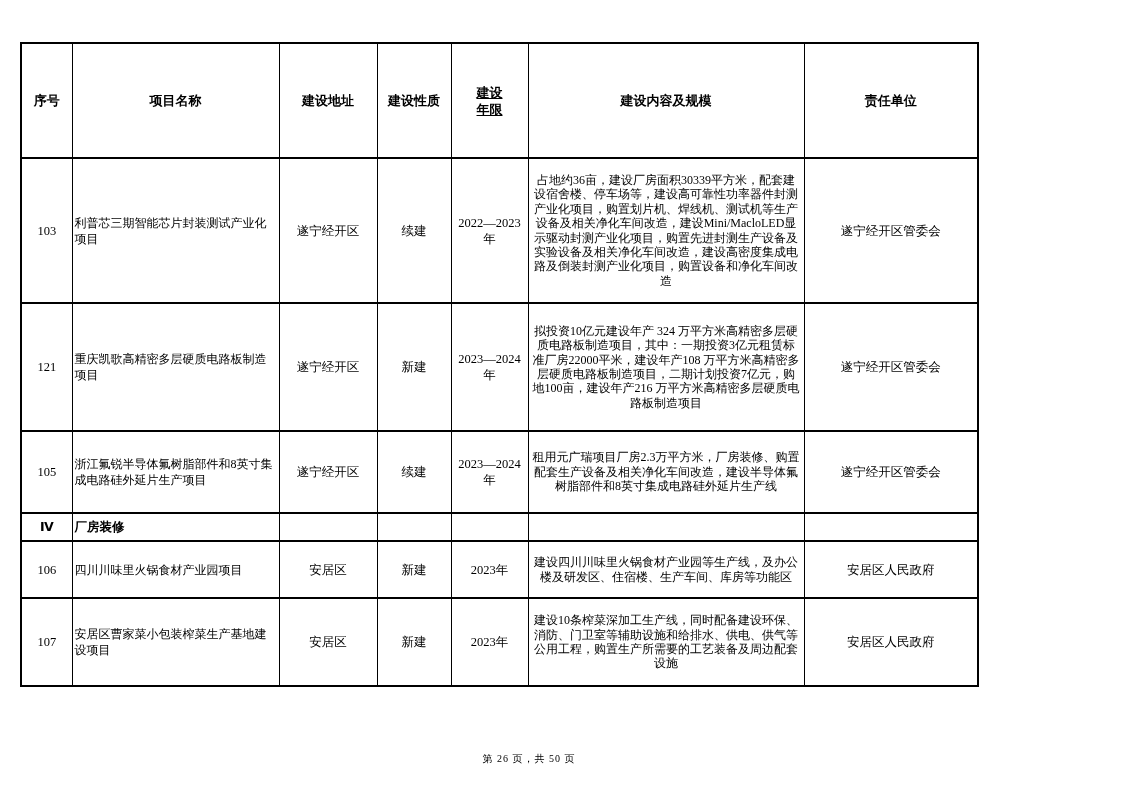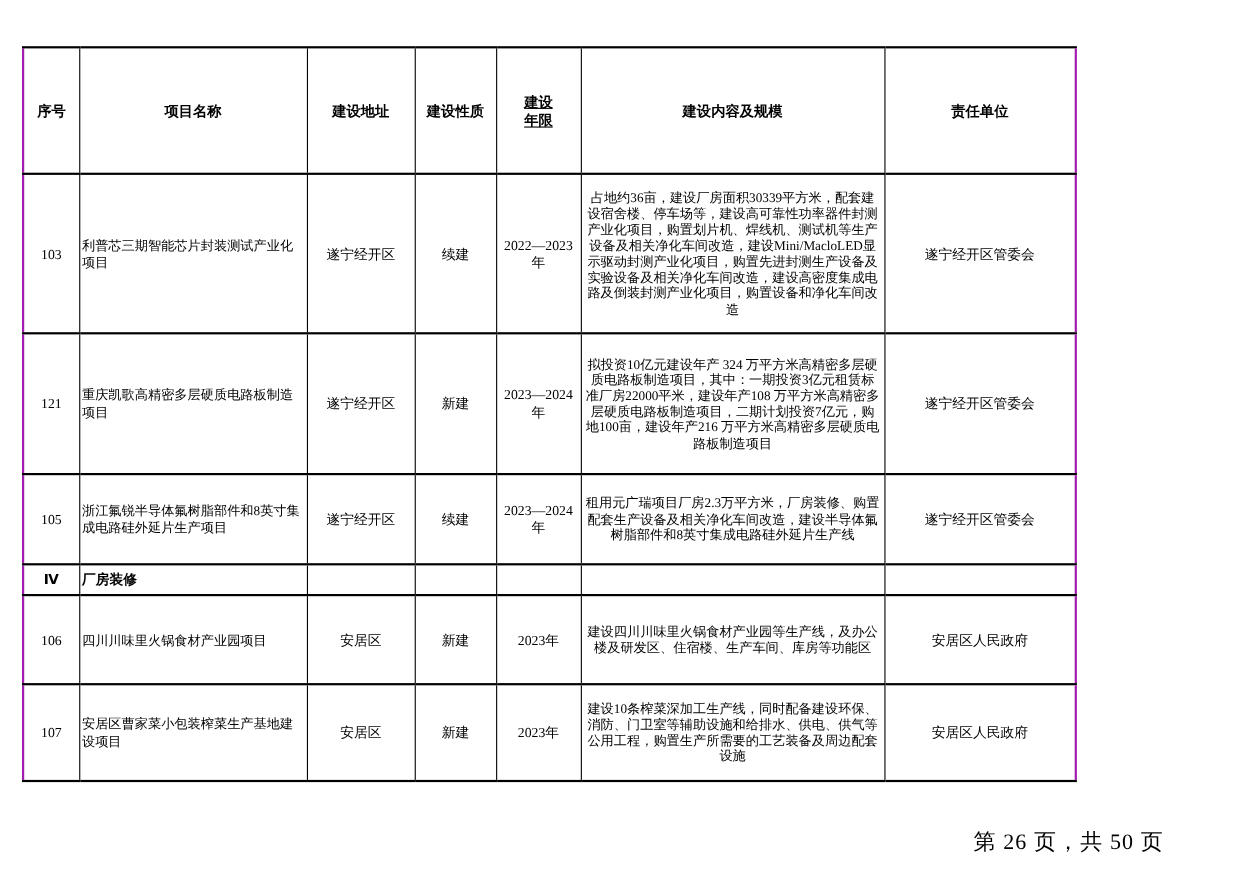--- a/index.html
+++ b/index.html
@@ -16,21 +16,21 @@
   }
   .table-wrap {
     position: absolute;
     left: 20px;
     top: 42px;
   }
   table.doc-table {
     border-collapse: collapse;
     table-layout: fixed;
     width: 957px;
-    border: 2px solid #a21caf;
+    border: 2px solid #000000;
   }
   .doc-table th, .doc-table td {
     border: 1px solid #000;
     border-top-width: 2px;
     border-bottom-width: 2px;
     vertical-align: middle;
     padding: 1px 3px;
     overflow: hidden;
   }
   .doc-table th {
@@ -68,23 +68,23 @@
   tr.section td {
     font-family: "Liberation Sans", "DejaVu Sans", sans-serif;
     font-weight: bold;
     font-size: 12.5px;
   }
   .page-footer {
     position: absolute;
     top: 752px;
     left: 0;
     width: 1058px;
-    text-align: right;
+    text-align: center;
     font-family: "Liberation Serif", "DejaVu Serif", serif;
-    font-size: 20px;
+    font-size: 10px;
     letter-spacing: 1px;
   }
 </style>
 </head>
 <body>
 
 <div class="table-wrap">
   <table class="doc-table">
     <colgroup>
       <col style="width:51px">
@@ -140,21 +140,21 @@
     <tr class="section" style="height:28px">
       <td class="c">Ⅳ</td>
       <td class="cell-name">厂房装修</td>
       <td></td>
       <td></td>
       <td></td>
       <td></td>
       <td></td>
     </tr>
 
-    <tr style="height:81px">
+    <tr style="height:57px">
       <td class="c">106</td>
       <td class="cell-name">四川川味里火锅食材产业园项目</td>
       <td class="c">安居区</td>
       <td class="c">新建</td>
       <td class="c">2023年</td>
       <td class="cell-content">建设四川川味里火锅食材产业园等生产线，及办公楼及研发区、住宿楼、生产车间、库房等功能区</td>
       <td class="c">安居区人民政府</td>
     </tr>
 
     <tr style="height:88px">

